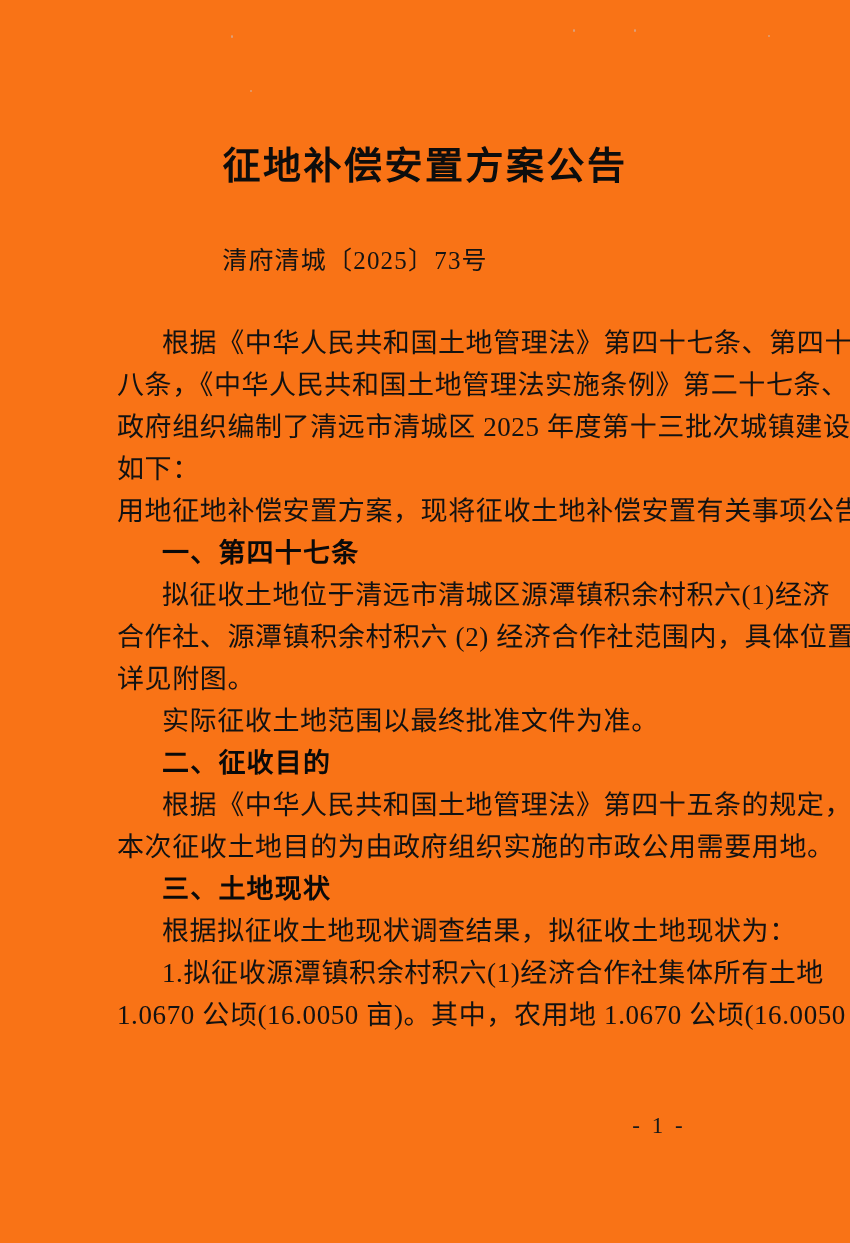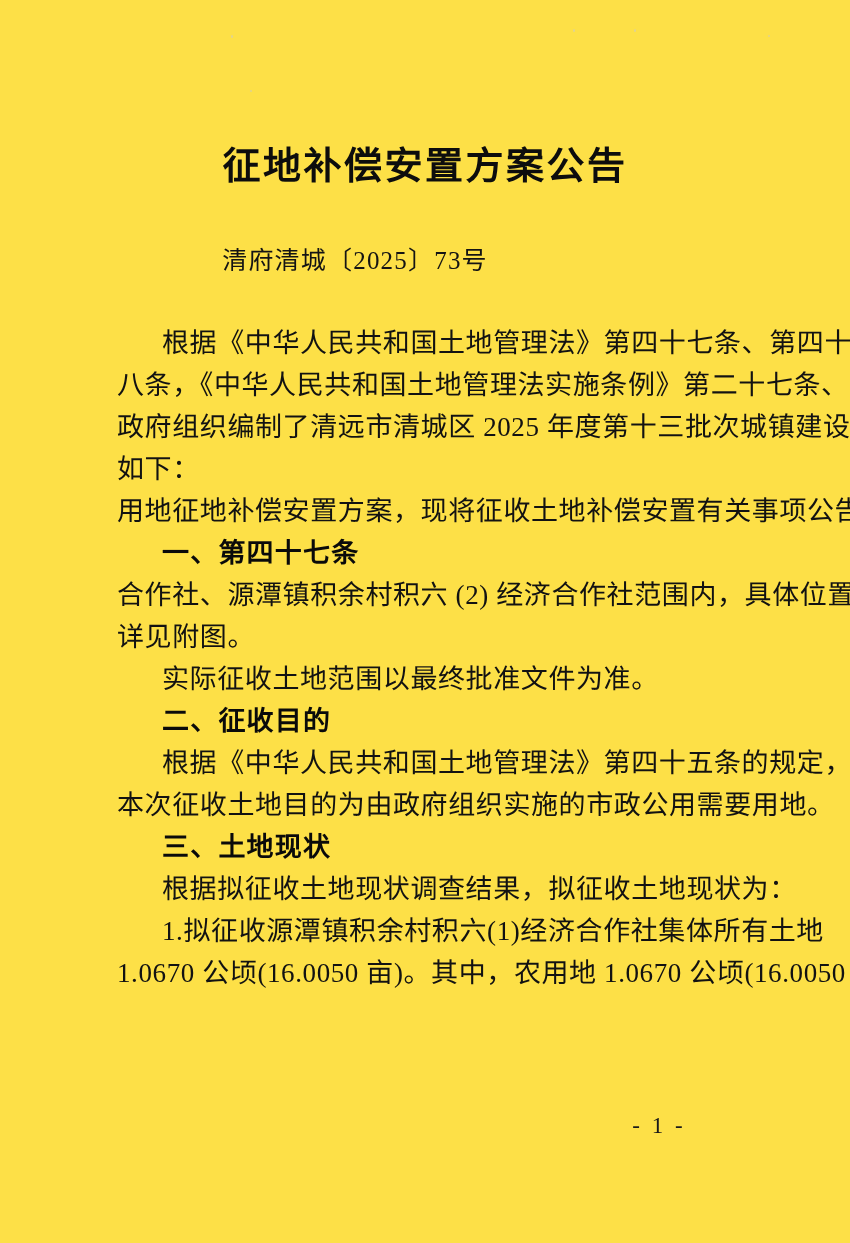--- a/index.html
+++ b/index.html
@@ -7,21 +7,21 @@
     margin: 0;
     padding: 0;
     background: #ffffff;
   }
 
   .page {
     position: relative;
     width: 850px;
     height: 1243px;
     margin: 0 auto;
-    background: #fde047;
+    background: #f97316;
     overflow: hidden;
     font-family: "Liberation Serif", "DejaVu Serif", serif;
     color: #111111;
     -webkit-font-smoothing: antialiased;
   }
 
   
   .speck {
     position: absolute;
     background: #c9c9cf;
@@ -119,20 +119,21 @@
 
   <div class="doc-number">清府清城〔2025〕73号</div>
 
   <div class="body-block">
       <div class="line indent">根据《中华人民共和国土地管理法》第四十七条、第四十</div>
       <div class="line">八条，《中华人民共和国土地管理法实施条例》第二十七条、</div>
       <div class="line">政府组织编制了清远市清城区 2025 年度第十三批次城镇建设</div>
       <div class="line">如下：</div>
       <div class="line">用地征地补偿安置方案，现将征收土地补偿安置有关事项公告</div>
       <div class="line heading">一、第四十七条</div>
+      <div class="line indent">拟征收土地位于清远市清城区源潭镇积余村积六(1)经济</div>
       <div class="line">合作社、源潭镇积余村积六 (2) 经济合作社范围内，具体位置</div>
       <div class="line">详见附图。</div>
       <div class="line indent">实际征收土地范围以最终批准文件为准。</div>
       <div class="line heading">二、征收目的</div>
       <div class="line indent">根据《中华人民共和国土地管理法》第四十五条的规定，</div>
       <div class="line">本次征收土地目的为由政府组织实施的市政公用需要用地。</div>
       <div class="line heading">三、土地现状</div>
       <div class="line indent">根据拟征收土地现状调查结果，拟征收土地现状为：</div>
       <div class="line indent">1.拟征收源潭镇积余村积六(1)经济合作社集体所有土地</div>
       <div class="line">1.0670 公顷(16.0050 亩)。其中，农用地 1.0670 公顷(16.0050</div>

